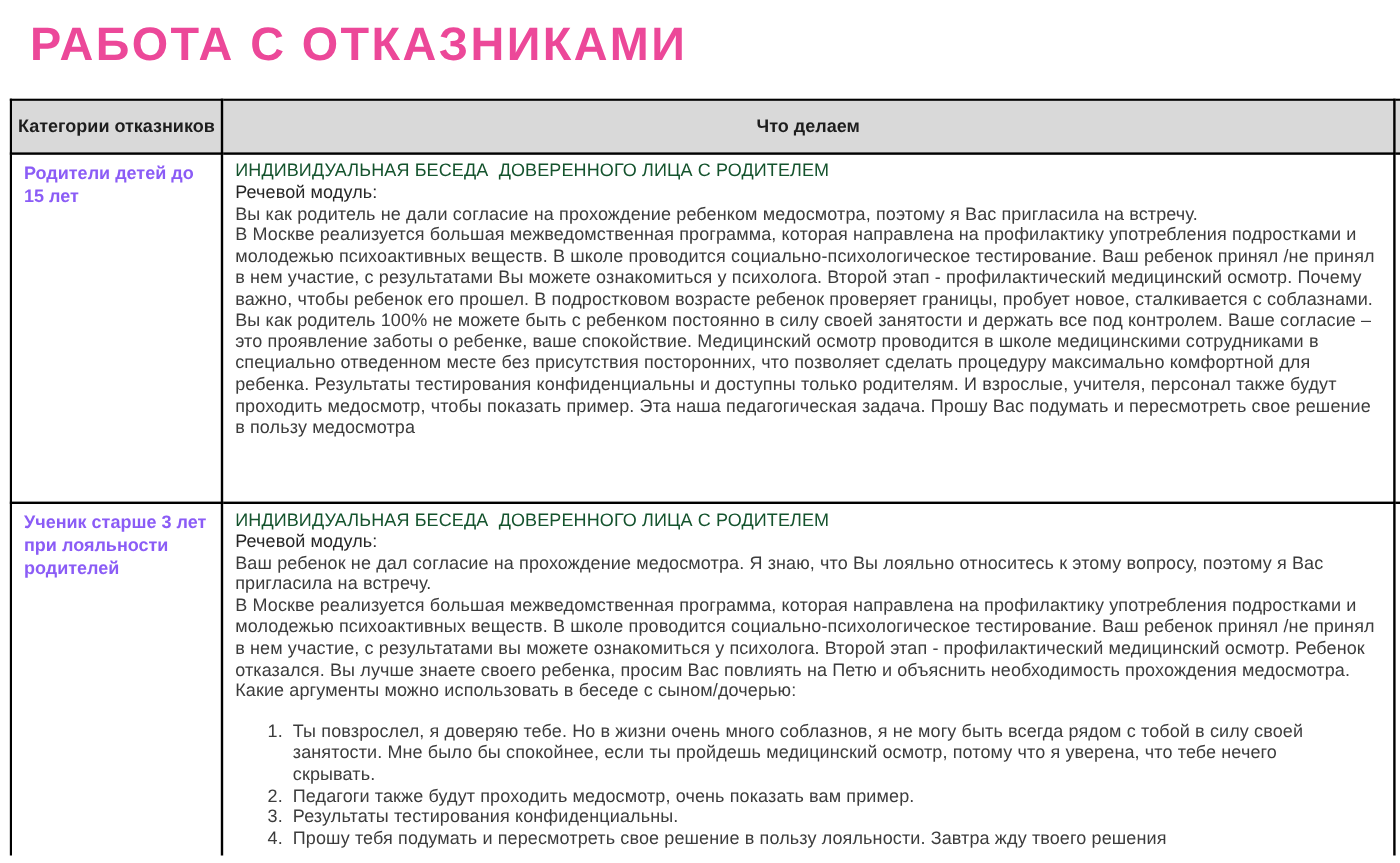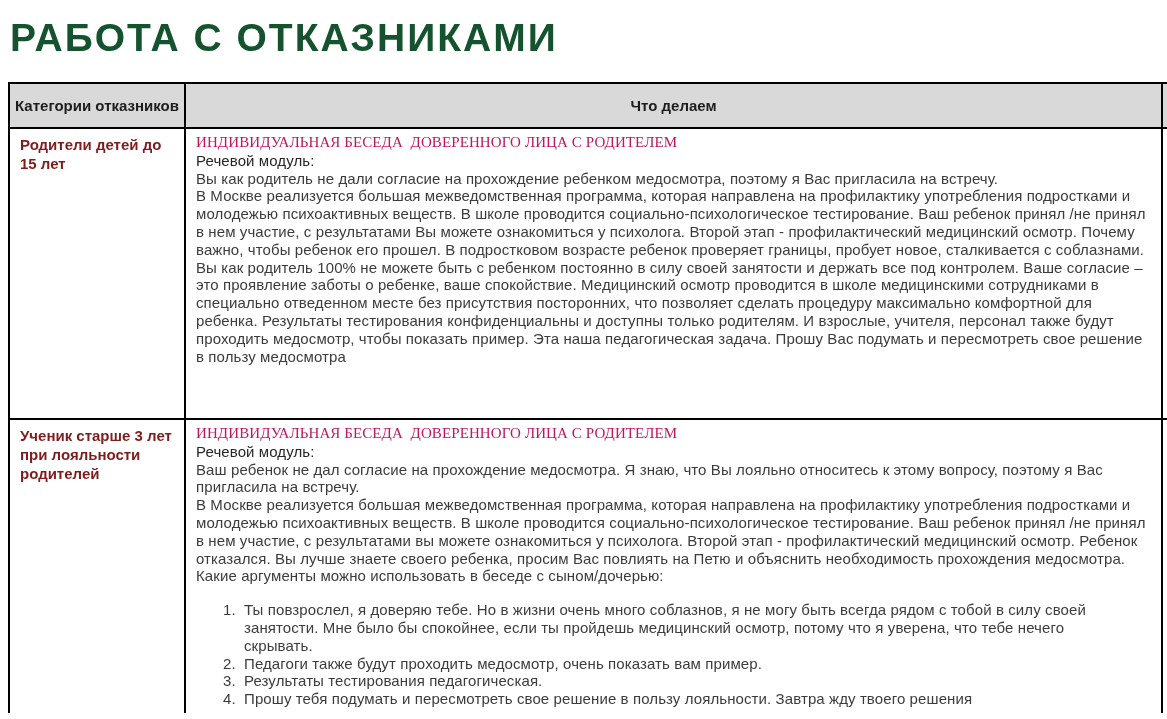--- a/index.html
+++ b/index.html
@@ -8,26 +8,26 @@
     width: 1167px;
     height: 719px;
     background: #ffffff;
     overflow: hidden;
     font-family: "Liberation Sans", "DejaVu Sans", sans-serif;
   }
 
   .page-title {
     position: absolute;
     top: 16px;
-    left: 10px;
+    left: 25px;
     margin: 0;
     font-size: 39px;
     font-weight: bold;
     letter-spacing: 2px;
-    color: #14532d;
+    color: #ec4899;
     white-space: nowrap;
   }
 
   .table-wrap {
     position: absolute;
     top: 82px;
     left: 8px;
     width: 1159px;
     height: 631px;
     overflow: hidden;
@@ -58,40 +58,39 @@
     font-weight: bold;
     color: #1d1d1d;
     line-height: 18px;
     padding: 2px 4px;
   }
 
   td.cell-cat {
     padding: 6px 8px 4px 10px;
     font-size: 15px;
     font-weight: bold;
-    color: #7f1d1d;
+    color: #8b5cf6;
     line-height: 19px;
   }
 
   td.cell-what {
     padding: 5px 10px 4px 10px;
     font-size: 15px;
     color: #3c3c3c;
     line-height: 17.8px;
     letter-spacing: 0.1px;
   }
 
   tr.row-1 > td { height: 291px; }
   tr.row-2 > td { height: 293px; }
 
   .speech-heading {
     font-weight: normal;
-    color: #be185d;
+    color: #14532d;
     white-space: pre-wrap;
-    font-family: Liberation Serif, serif;
   }
   .module-label {
     font-weight: normal;
     color: #262626;
   }
   .para { margin: 0; }
 
   ol.args {
     margin: 16px;
     padding-left: 28px;
@@ -135,21 +134,21 @@
       <tr class="row-2">
         <td class="cell-cat">Ученик старше 3 лет при лояльности родителей</td>
         <td class="cell-what">
           <div class="speech-heading">ИНДИВИДУАЛЬНАЯ БЕСЕДА  ДОВЕРЕННОГО ЛИЦА С РОДИТЕЛЕМ</div>
           <div class="module-label">Речевой модуль:</div>
           <p class="para">Ваш ребенок не дал согласие на прохождение медосмотра. Я знаю, что Вы лояльно относитесь к этому вопросу, поэтому я Вас пригласила на встречу.</p>
           <p class="para">В Москве реализуется большая межведомственная программа, которая направлена на профилактику употребления подростками и молодежью психоактивных веществ. В школе проводится социально-психологическое тестирование. Ваш ребенок принял /не принял в нем  участие, с результатами вы можете ознакомиться у психолога. Второй этап -  профилактический медицинский осмотр. Ребенок отказался. Вы лучше знаете своего ребенка, просим Вас повлиять на Петю и объяснить необходимость прохождения медосмотра. Какие аргументы можно использовать в беседе с сыном/дочерью:</p>
           <ol class="args">
             <li>Ты повзрослел, я доверяю тебе. Но в жизни очень много соблазнов, я не могу быть всегда рядом с тобой в силу своей занятости. Мне было бы спокойнее, если ты пройдешь медицинский осмотр, потому что я уверена, что тебе нечего скрывать.</li>
             <li>Педагоги также будут проходить медосмотр, очень показать вам пример.</li>
-            <li>Результаты тестирования педагогическая.</li>
+            <li>Результаты тестирования конфиденциальны.</li>
             <li>Прошу тебя подумать и пересмотреть свое решение в пользу лояльности. Завтра жду твоего решения</li>
           </ol>
         </td>
         <td></td>
       </tr>
     </tbody>
   </table>
 </div>
 
 </body></html>

